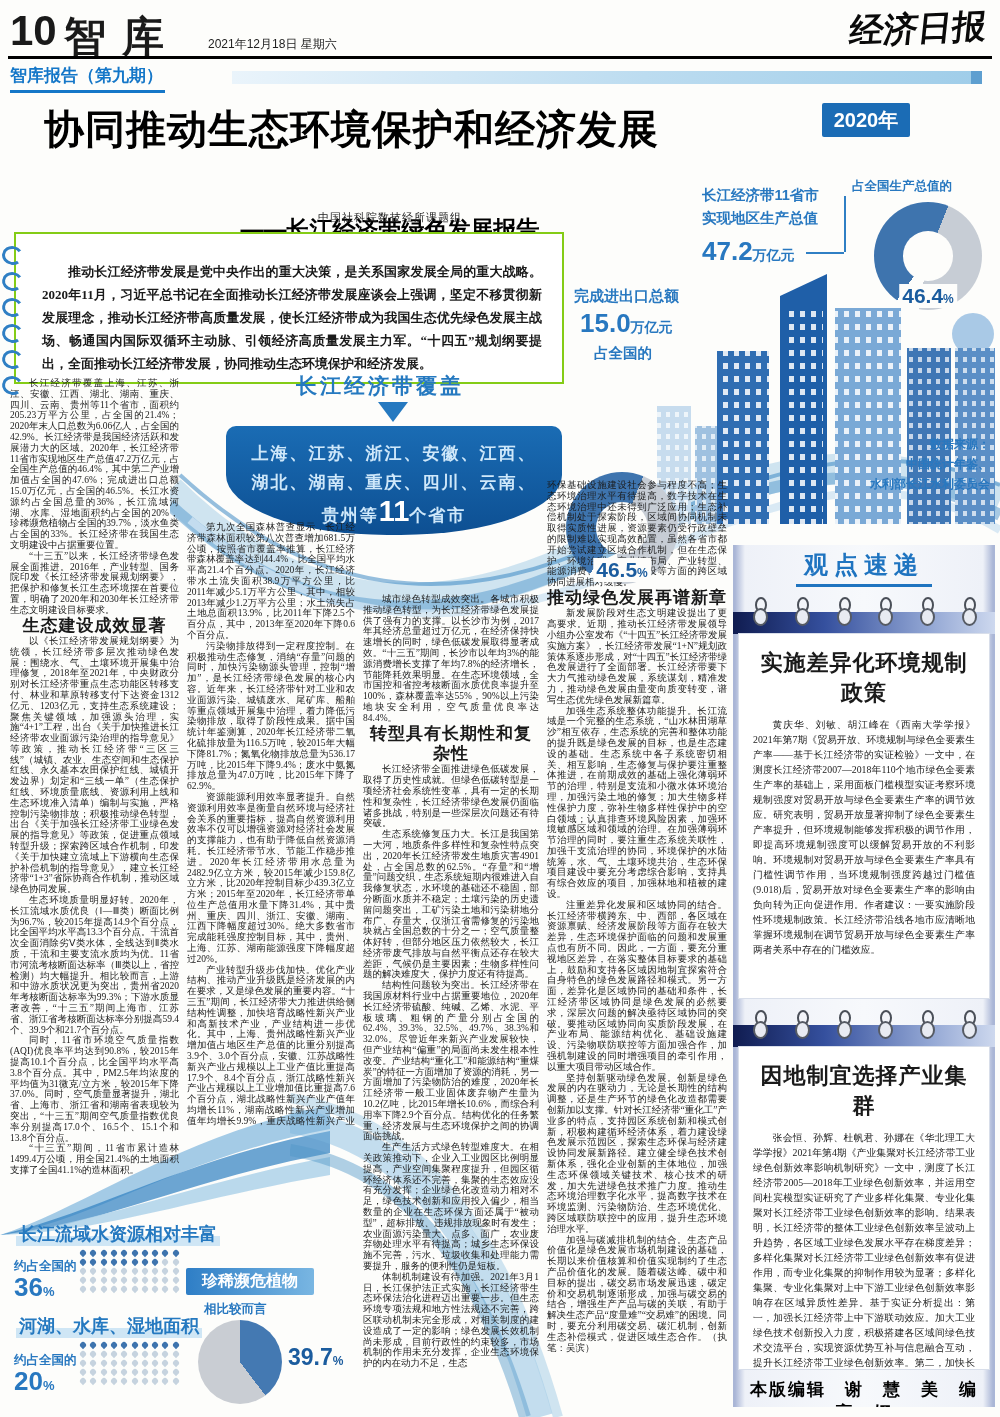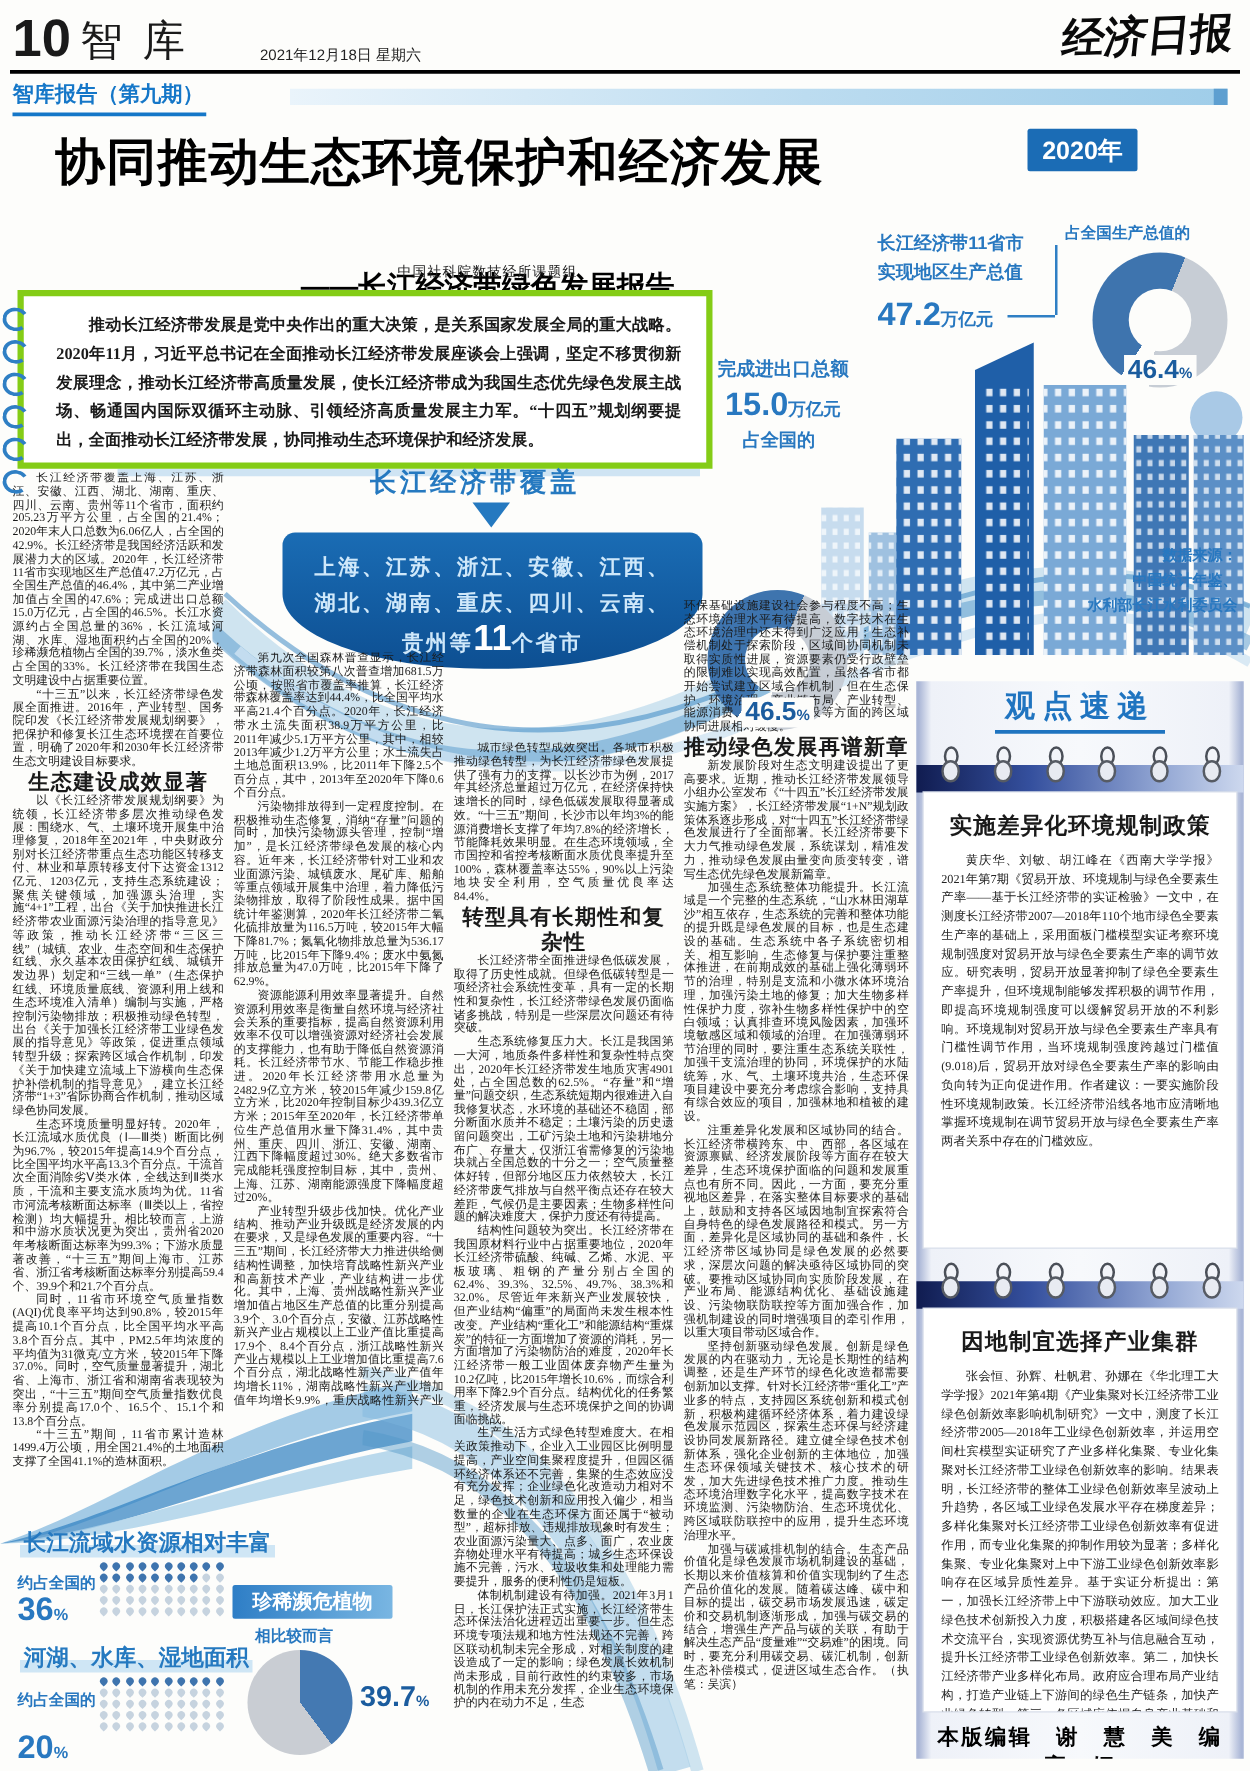--- a/index.html
+++ b/index.html
@@ -2,38 +2,38 @@
 <html><head>
 <meta charset="utf-8">
 <style>
   html,body{margin:0;padding:0;background:#e8e8e8;}
   #page{position:relative;width:1000px;height:1417px;background:#fdfdfb;margin:0 auto;overflow:hidden;
         font-family:"Liberation Serif",serif;color:#1a1a1a;}
   .abs{position:absolute;}
 
   
   .pnum{font-family:"Liberation Sans",sans-serif;font-weight:900;font-size:42px;line-height:1;}
-  .psec{font-family:"Liberation Sans",sans-serif;font-weight:400;font-size:34px;letter-spacing:16px;line-height:1;}
+  .psec{font-family:"Liberation Sans",sans-serif;font-weight:700;font-size:42px;letter-spacing:16px;line-height:1;}
   .pdate{font-family:"Liberation Sans",sans-serif;font-size:12px;color:#222;}
   .masthead{font-family:"DejaVu Serif",serif;font-weight:bold;font-size:34px;transform:skewX(-8deg) rotate(-2deg);color:#0a0a0a;}
   .hrule{height:3px;background:#000;}
   .replabel{font-family:"Liberation Sans",sans-serif;font-weight:bold;font-size:17px;color:#1577c8;
             border-bottom:3px solid #1577c8;padding:0 2px 3px 0;}
   .repbar{height:13px;background:linear-gradient(90deg,#eaf4fb,#bcdcf0 55%,#9fcde9);}
   .repbar i{position:absolute;right:0;top:0;width:11px;height:13px;background:#5e9fd0;}
 
   
   .headline{font-family:"Liberation Sans",sans-serif;font-weight:900;font-size:40px;letter-spacing:1px;color:#000;white-space:nowrap;}
   .badge2020{width:88px;height:34px;background:#1b6cb5;color:#fff;font-family:"Liberation Sans",sans-serif;
              font-weight:bold;font-size:20px;display:flex;align-items:center;justify-content:center;border-radius:2px;}
   .subtitle{font-family:"Liberation Sans",sans-serif;font-weight:900;font-size:23px;color:#000;margin-top:44px;}
   .author{font-size:11px;color:#222;letter-spacing:1px;}
 
   
-  .introbox{border:5px solid #84cc16;background:#fff;padding:11px 20px 12px 26px;
+  .introbox{border:2px solid #84cc16;background:#fff;padding:26px 20px 12px 26px;
             font-size:13px;font-weight:600;line-height:23px;text-align:justify;}
   .introbox p{margin:0;text-indent:2em;}
   .introshadow{background:#cfe4f3;}
   .coilcol{display:flex;flex-direction:column;gap:7px;}
   .coil{width:15px;height:13px;border:3.5px solid #2f7fc4;border-radius:50%;border-right-color:transparent;transform:rotate(10deg);}
   .statlabel{font-family:"Liberation Sans",sans-serif;font-weight:bold;font-size:14.5px;line-height:23px;color:#2878c0;}
   .statval{font-family:"Liberation Sans",sans-serif;font-weight:bold;color:#2878c0;}
   .statval .n{font-size:26px;} .statval .u{font-size:14px;}
   .donut{border-radius:50%;position:relative;}
   .donut::after{content:"";position:absolute;inset:27%;background:#fdfdfb;border-radius:50%;}
@@ -78,21 +78,21 @@
   .sidebar{background:linear-gradient(90deg,#aab6d6 0 2px,#eef1f8 12px,#f7f9fc 50%,#eef1f8 calc(100% - 12px),#aab6d6 calc(100% - 2px));
            overflow:hidden;z-index:2;}
   .sbtitle{font-family:"Liberation Sans",sans-serif;font-weight:900;font-size:24px;letter-spacing:6px;color:#1f74c0;
            border-bottom:3px solid #1f74c0;display:inline-block;padding:0 8px 3px;}
   .ringsrow{display:flex;justify-content:space-between;padding:0 20px;position:relative;z-index:3;height:28px;margin-bottom:-13px;}
   .ring{width:13px;height:28px;position:relative;}
   .ring::before{content:"";position:absolute;top:0;left:2px;width:8px;height:12px;border:2.5px solid #4a4f58;border-radius:50%;background:#f2f4f9;}
   .ring::after{content:"";position:absolute;top:11px;left:0;width:11px;height:14px;border:2.5px solid #565b64;border-radius:50%;background:#e8ebf2;}
   .sbbar{height:22px;background:linear-gradient(90deg,#101c50,#35509e 35%,#93a7d4 75%,#cdd8ee);}
   .paper{background:#fff;margin:0 6px;padding:14px 14px 10px;box-shadow:0 0 0 1px #d8deea;overflow:hidden;}
-  .paper h3{margin:0 0 9px;font-size:18px;text-align:center;font-weight:bold;letter-spacing:1px;}
+  .paper h3{margin:0 0 9px;font-size:22px;text-align:center;font-weight:bold;letter-spacing:1px;}
   .paper .sbody{font-size:9.8px;line-height:15px;text-align:justify;color:#222;}
   .paper .sbody::first-line{}
   .paper .sbody{text-indent:2em;}
   .sbfooter{font-weight:bold;font-size:17px;letter-spacing:2px;text-align:center;color:#000;}
 
   svg{display:block;}
   .deco{z-index:0;}
 </style>
 </head>
 <body>
@@ -308,21 +308,21 @@
       <span class="drop drop-off"></span>
       <span class="drop drop-off"></span>
       <span class="drop drop-off"></span>
       <span class="drop drop-off"></span>
     </div>
 
   <div class="abs" style="left:16px;top:1314px;z-index:2;text-align:center;">
     <span class="bandtitle">河湖、水库、湿地面积</span>
   </div>
   <div class="abs smalllab" style="left:14px;top:1352px;z-index:2;">约占全国的</div>
-  <div class="abs bigpct" style="left:14px;top:1366px;z-index:2;margin-top:16px;">
+  <div class="abs bigpct" style="left:14px;top:1366px;z-index:2;">
     <span class="n">20</span><span class="u">%</span>
   </div>
   <div class="abs pictogrid" style="left:80px;top:1342px;z-index:2;">
       <span class="drop drop-on"></span>
       <span class="drop drop-on"></span>
       <span class="drop drop-on"></span>
       <span class="drop drop-on"></span>
       <span class="drop drop-on"></span>
       <span class="drop drop-on"></span>
       <span class="drop drop-on"></span>

